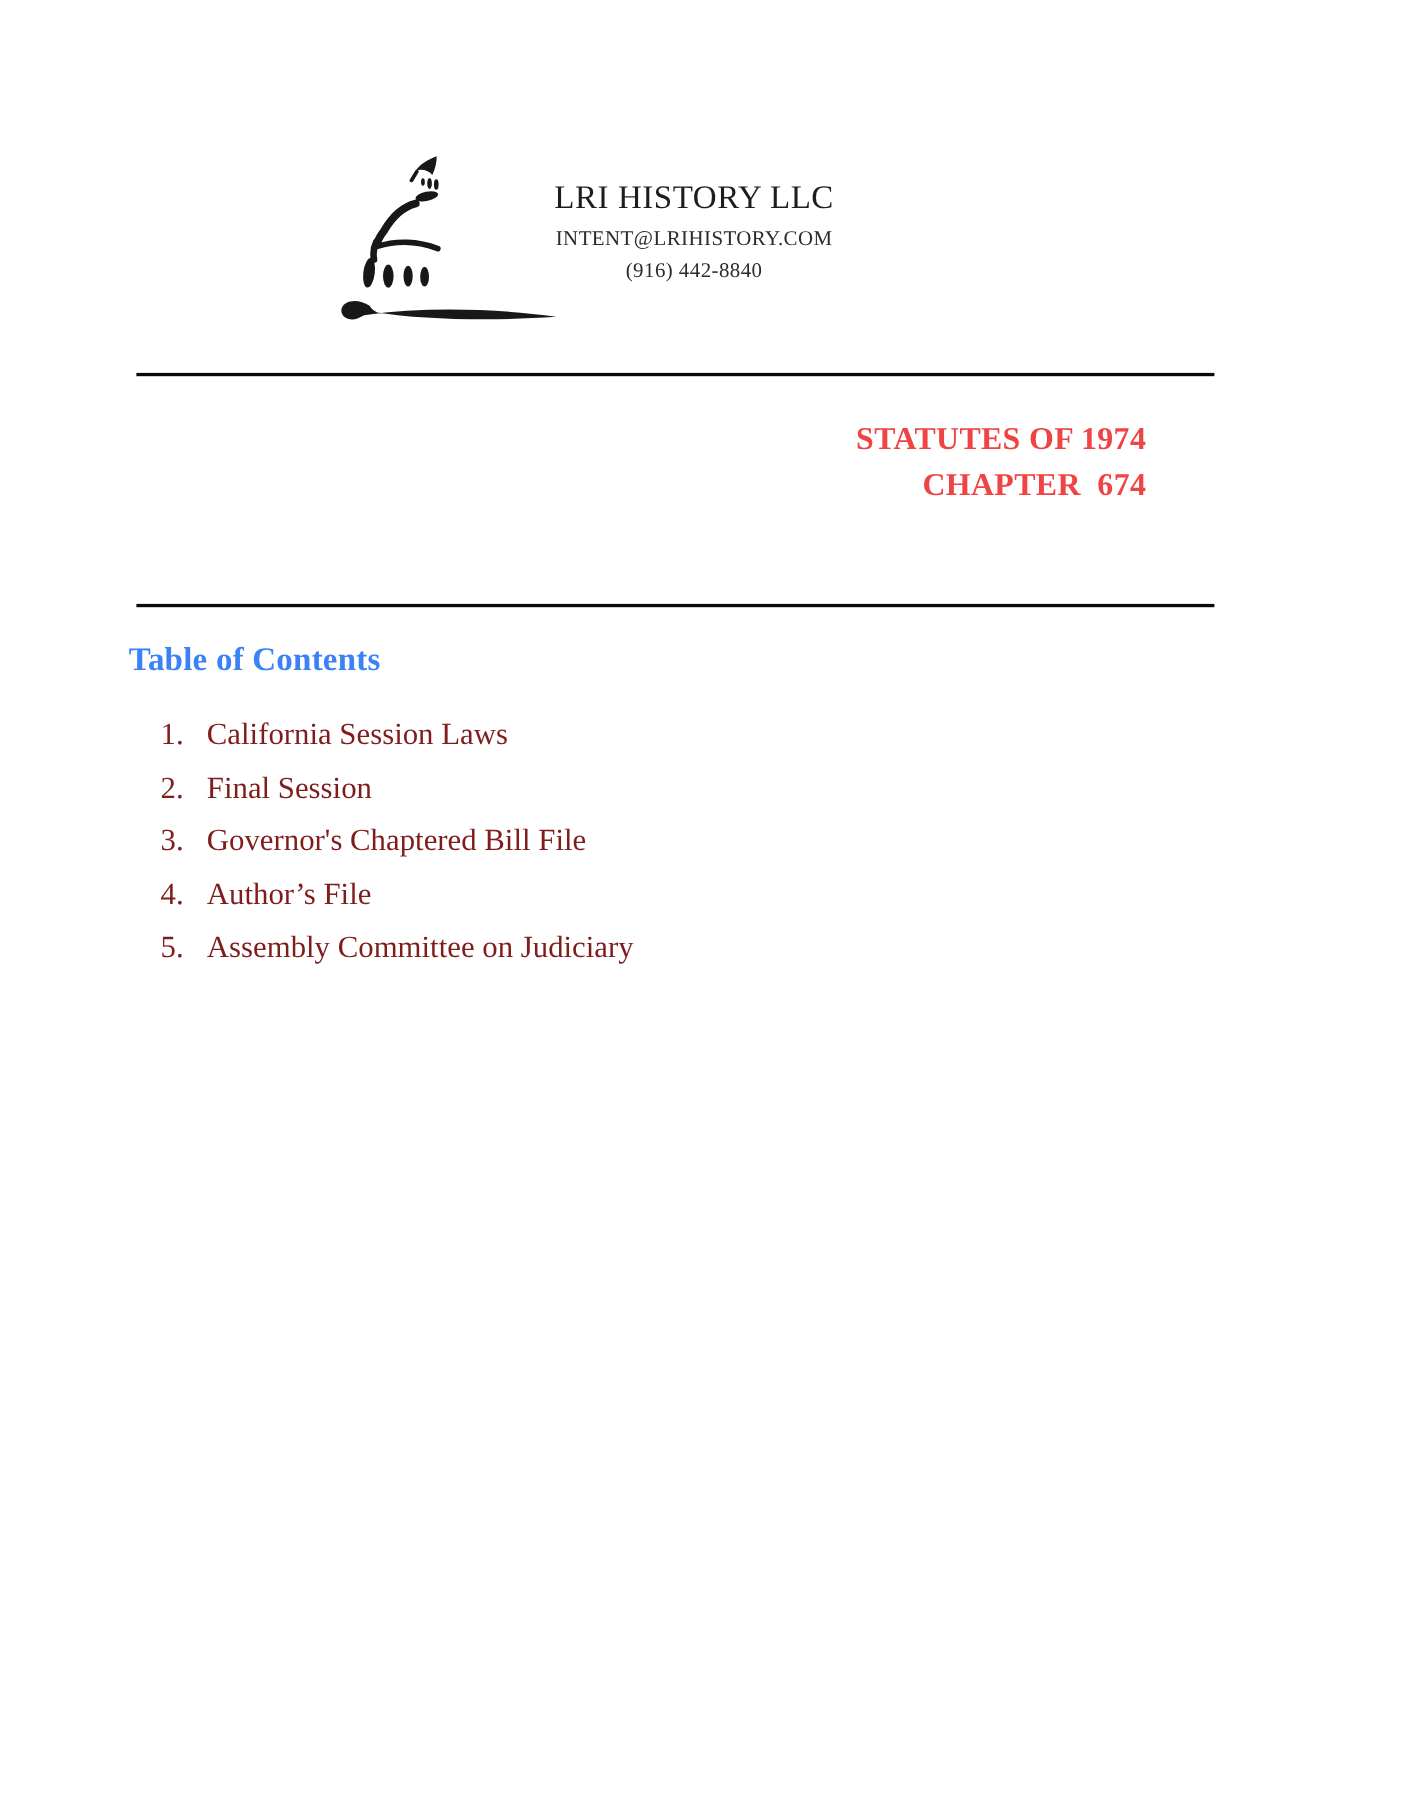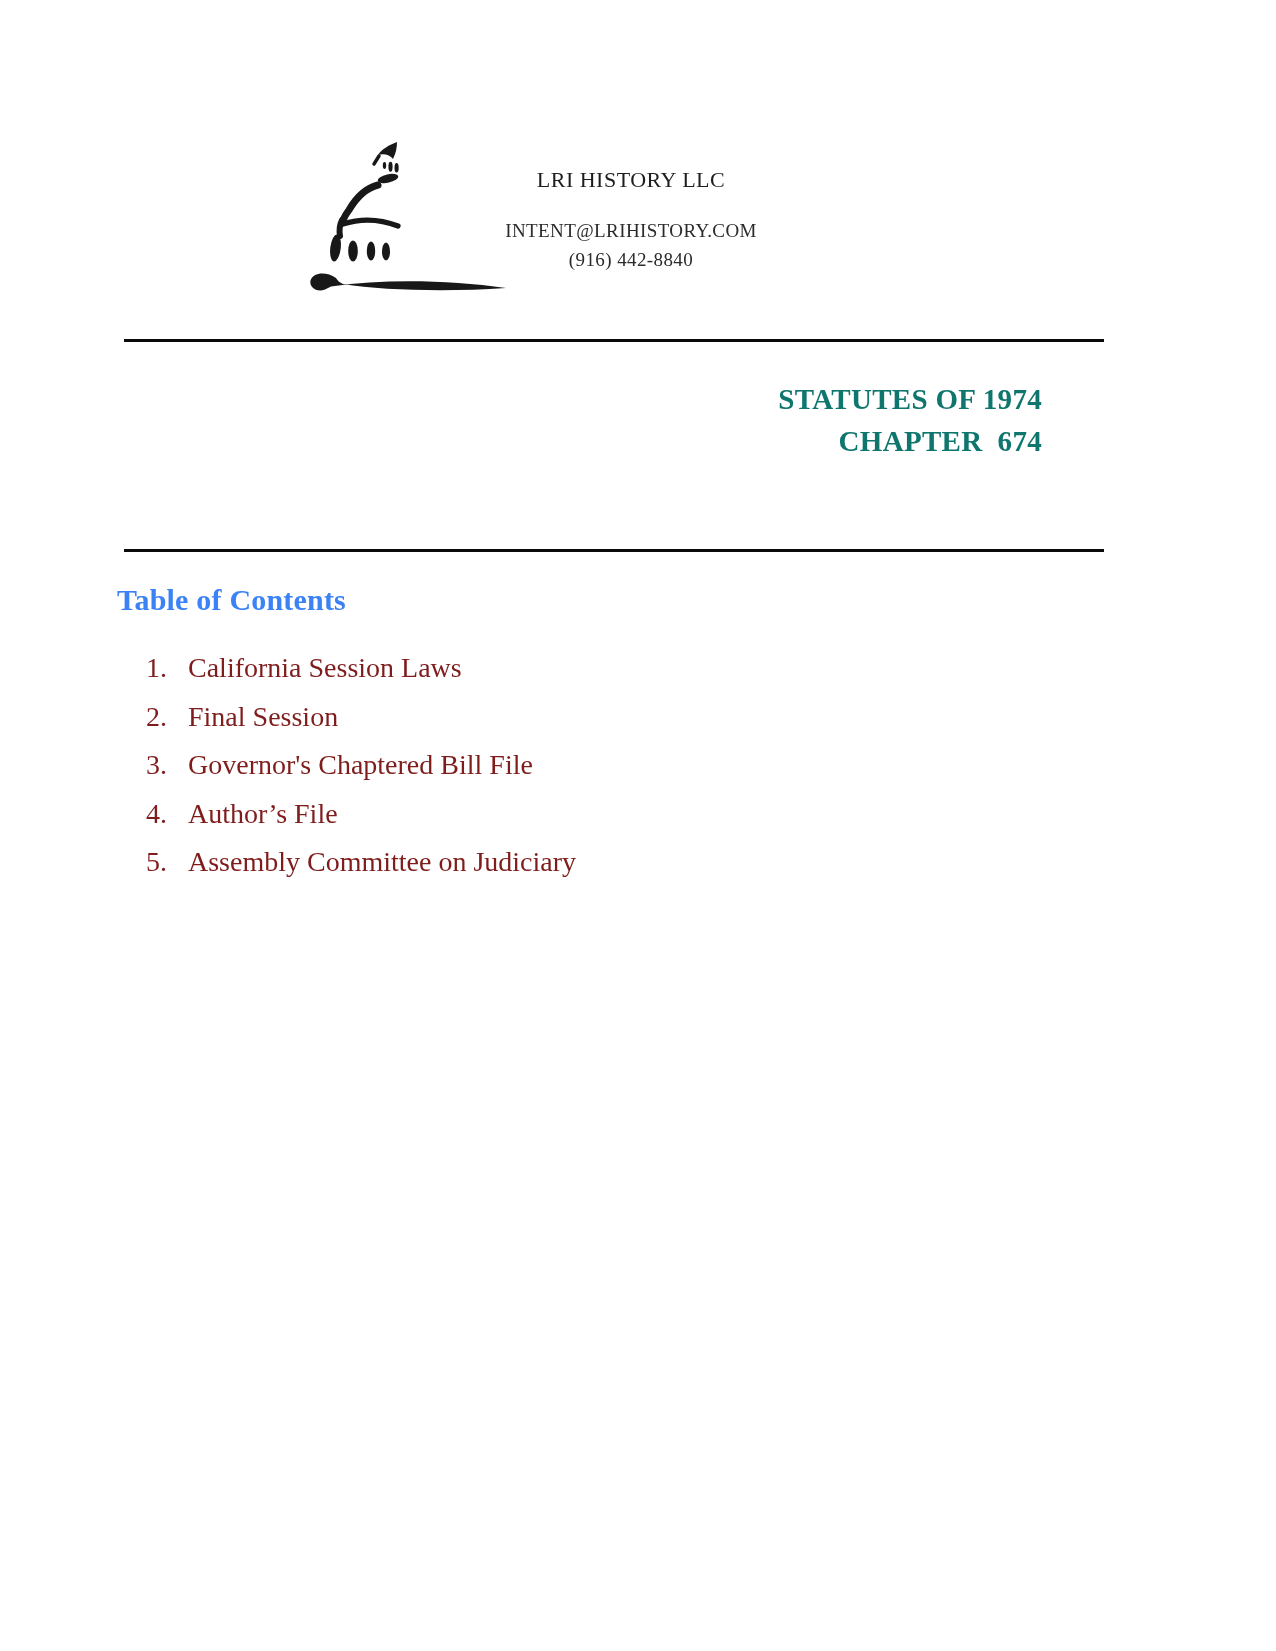--- a/index.html
+++ b/index.html
@@ -26,33 +26,33 @@
   }
   .org-block {
     position: absolute;
     left: 436px;
     top: 162px;
     width: 390px;
     text-align: center;
     color: #1d1d1d;
   }
   .org-name {
-    font-size: 22px;
+    font-size: 30px;
     line-height: 36px;
     letter-spacing: 0.5px;
     white-space: nowrap;
   }
   .org-contact {
     font-size: 19px;
     line-height: 28.5px;
     letter-spacing: 0.4px;
     color: #2b2b2b;
     white-space: nowrap;
   }
-  .org-contact.first { margin-top: 19px; }
+  .org-contact.first { margin-top: 6px; }
 
   
   .rule {
     position: absolute;
     left: 124px;
     width: 980px;
     height: 3px;
     background: #0a0a0a;
   }
   .rule-top { top: 339px; }
@@ -61,21 +61,21 @@
   
   .bill-ref {
     position: absolute;
     top: 378px;
     right: 234px;
     text-align: right;
     font-weight: bold;
     font-size: 29px;
     line-height: 42.3px;
     letter-spacing: 0.3px;
-    color: #0f766e;
+    color: #ef4444;
   }
   .bill-ref .ref-line { white-space: pre; }
 
   
   .toc-heading {
     position: absolute;
     left: 117px;
     top: 582px;
     font-size: 30px;
     font-weight: bold;

